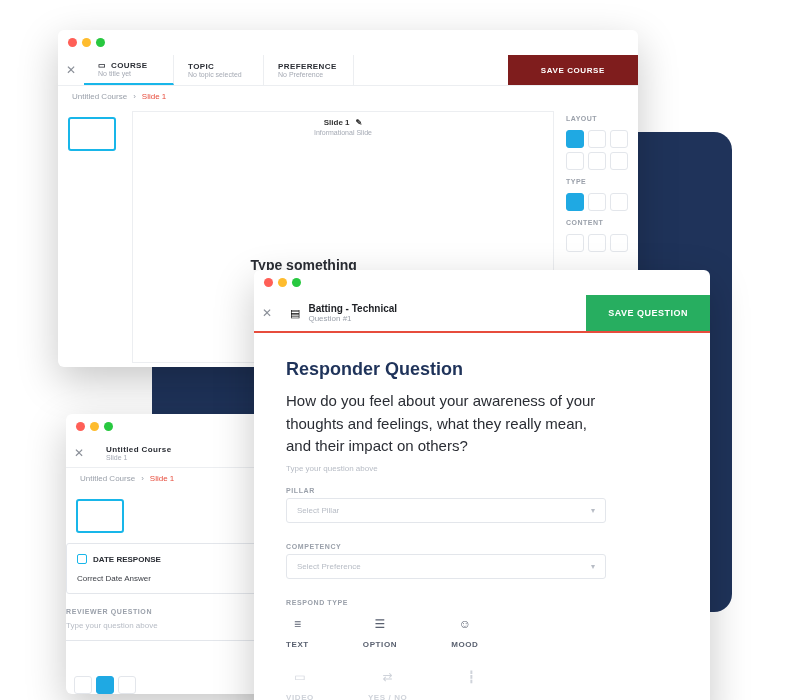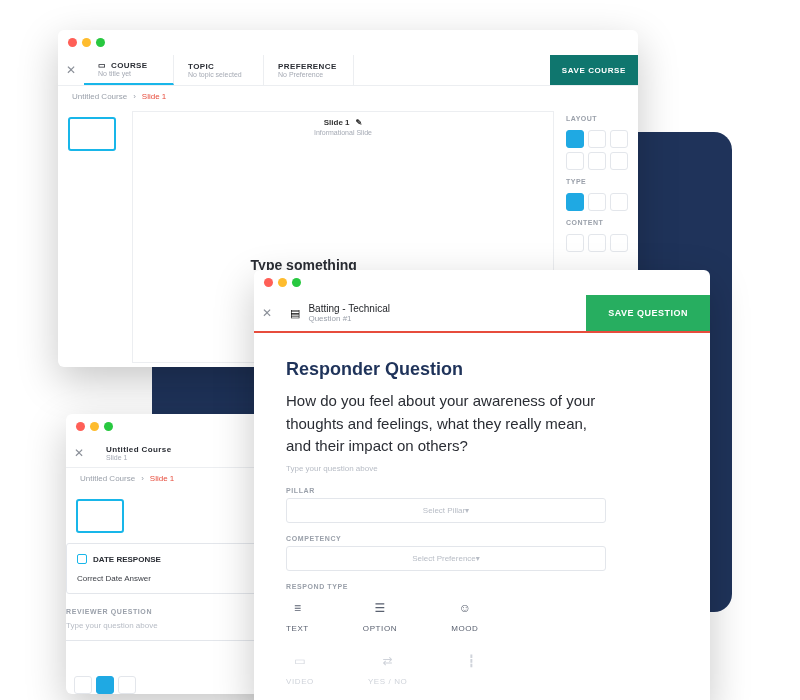--- a/index.html
+++ b/index.html
@@ -10,53 +10,53 @@
 .dot { width: 9px; height: 9px; border-radius: 50%; }
 .dot.red { background: #ff5f57; }
 .dot.yellow { background: #febc2e; }
 .dot.green { background: #28c840; }
 .tabbar { display: flex; align-items: stretch; border-bottom: 1px solid #eceef1; }
 .close-x { width: 26px; display: flex; align-items: center; justify-content: center; color: #8a8f98; font-size: 12px; }
 .tab { flex: none; padding: 6px 14px; display: flex; flex-direction: column; justify-content: center; border-right: 1px solid #eceef1; min-width: 90px; }
 .tab .label { font-size: 8px; font-weight: 700; color: #2a2d34; letter-spacing: .4px; display: flex; align-items: center; gap: 5px; }
 .tab .sub { font-size: 7px; color: #a5aab4; }
 .tab.active { border-bottom: 2px solid #18b6e9; }
-.save-btn { margin-left: auto; background: #0f766e; color: #fff; font-size: 8px; font-weight: 700; letter-spacing: .6px; padding: 0 12px; display: flex; align-items: center; }
+.save-btn { margin-left: auto; background: #7f1d1d; color: #fff; font-size: 8px; font-weight: 700; letter-spacing: .6px; padding: 0 33px; display: flex; align-items: center; }
 .crumbs { font-size: 8px; color: #9aa0aa; padding: 6px 14px; display: flex; gap: 6px; }
 .crumbs .cur { color: #e74c3c; }
 .main1 { display: flex; height: 260px; }
 .thumbs { width: 70px; padding: 10px; }
 .thumb { width: 48px; height: 34px; border: 2px solid #18b6e9; border-radius: 3px; background: #fff; }
 .canvas { flex: 1; border: 1px solid #eceef1; margin: 4px; background: #fff; position: relative; }
 .canvas-head { text-align: center; padding: 6px; font-size: 8px; color: #555; display:flex; flex-direction:column; align-items:center; gap:2px;}
 .canvas-head .name{font-weight:600;color:#333;display:flex;gap:6px;align-items:center;}
 .canvas-head .sub{font-size:7px;color:#a5aab4;}
 .placeholder-text { position: absolute; left: 28%; top: 58%; font-size: 14px; font-weight: 700; color: #2a2d34; }
 .rpanel { width: 80px; padding: 8px; display: flex; flex-direction: column; gap: 8px; }
 .rplabel { font-size: 7px; color: #9aa0aa; letter-spacing: .5px; font-weight: 600; }
 .icongrid { display: grid; grid-template-columns: repeat(3, 18px); gap: 4px; }
 .ibox { width: 18px; height: 18px; border: 1px solid #e3e6eb; border-radius: 3px; }
 .ibox.sel { background: #1fa9e3; border-color: #1fa9e3; }
 
 .win2 .header2 { display: flex; align-items: stretch; border-bottom: 2px solid #e74c3c; }
 .header2 .title-block { display:flex; align-items:center; gap:8px; padding: 8px 10px;}
 .header2 .tb-text{display:flex;flex-direction:column;}
-.header2 .title { font-size: 10px; font-weight: 400; color: #1d1f24; }
+.header2 .title { font-size: 10px; font-weight: 700; color: #1d1f24; }
 .header2 .qn { font-size: 8px; color: #9aa0aa; }
 .save-q { margin-left: auto; background: #27ae60; color: #fff; font-size: 9px; font-weight: 700; letter-spacing: .5px; padding: 0 22px; display: flex; align-items: center; }
 .win2 .body2 { padding: 26px 32px 20px; }
 .body2 h2 { font-size: 18px; color: #1f335a; font-weight: 800; margin-bottom: 10px; }
 .body2 .qtext { font-size: 15px; color: #2a2d34; line-height: 1.5; max-width: 320px; }
 .body2 .hint { font-size: 8px; color: #b7bcc5; margin-top: 6px; margin-bottom: 14px; }
 .flabel { font-size: 7px; color: #9aa0aa; letter-spacing: .6px; font-weight: 700; margin-bottom: 4px; }
-.selectbox { border: 1px solid #e3e6eb; border-radius: 3px; padding: 7px 10px; font-size: 8px; color: #b7bcc5; display:flex; justify-content:center; margin-bottom: 12px; max-width:320px;}
+.selectbox { border: 1px solid #e3e6eb; border-radius: 3px; padding: 7px 10px; font-size: 8px; color: #b7bcc5; display:flex; justify-content:space-between; margin-bottom: 20px; max-width:320px;}
 .rtype-row { display: flex; gap: 54px; margin-top: 8px; }
 .rtype { display: flex; flex-direction: column; align-items: center; gap: 6px; color: #5a6170; }
 .rtype.dim { color: #cfd3da; }
-.rtype .lab { font-size: 8px; letter-spacing: .6px; font-weight: 400; }
+.rtype .lab { font-size: 8px; letter-spacing: .6px; font-weight: 700; }
 .ricon { width: 20px; height: 20px; border: 1px solid currentColor; border-radius: 3px; display:flex;align-items:center;justify-content:center;font-size:12px;}
 .ricon.none { border: none; }
 .secLabel { font-size: 7px; color:#9aa0aa; letter-spacing:.6px; font-weight:700; margin:14px 0 6px;}
 .datebox { border:1px solid #e3e6eb; border-radius:3px; padding:10px; font-size:8px; color:#3a3d44;}
 .datehead{display:flex;align-items:center;gap:6px;font-size:8px;font-weight:700;color:#2a2d34;margin-bottom:10px;}
 .dateicon{width:10px;height:10px;border:1px solid #18b6e9;border-radius:2px;}
 .revq{border-bottom:1px solid #e3e6eb;padding:0 0 10px;font-size:8px;color:#b7bcc5;}
 .dropline{font-size:8px;color:#b7bcc5;text-align:center;margin-top:18px;}
 .dropline b{color:#18b6e9;font-weight:600;}
 .rpanel3 { width: 80px; padding: 8px; display:flex;flex-direction:column;gap:8px;}

